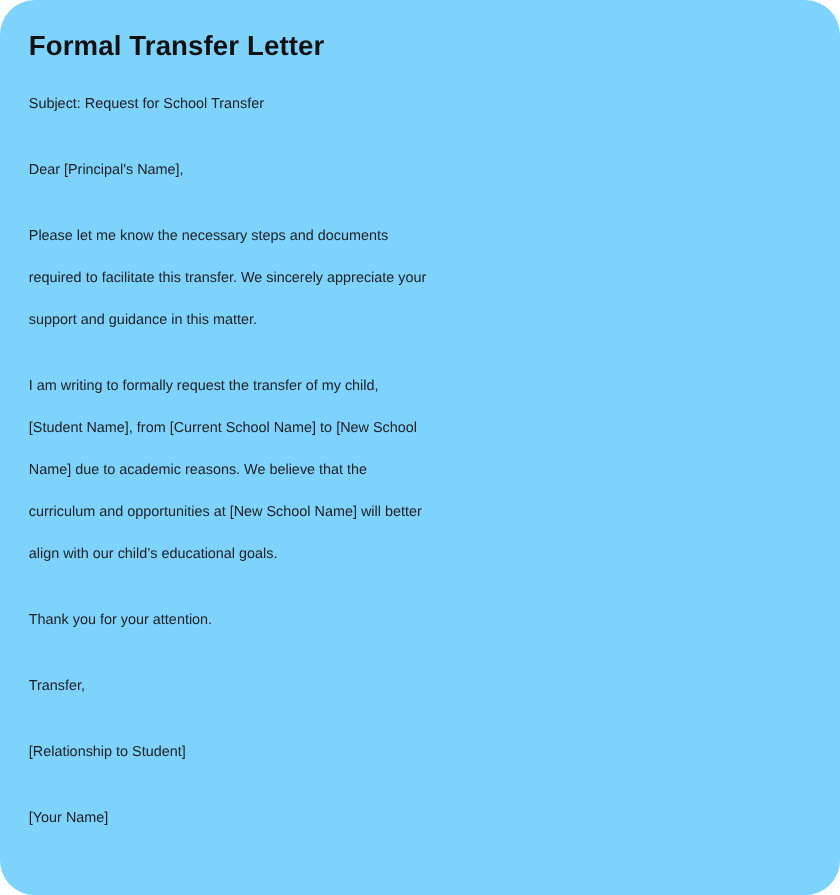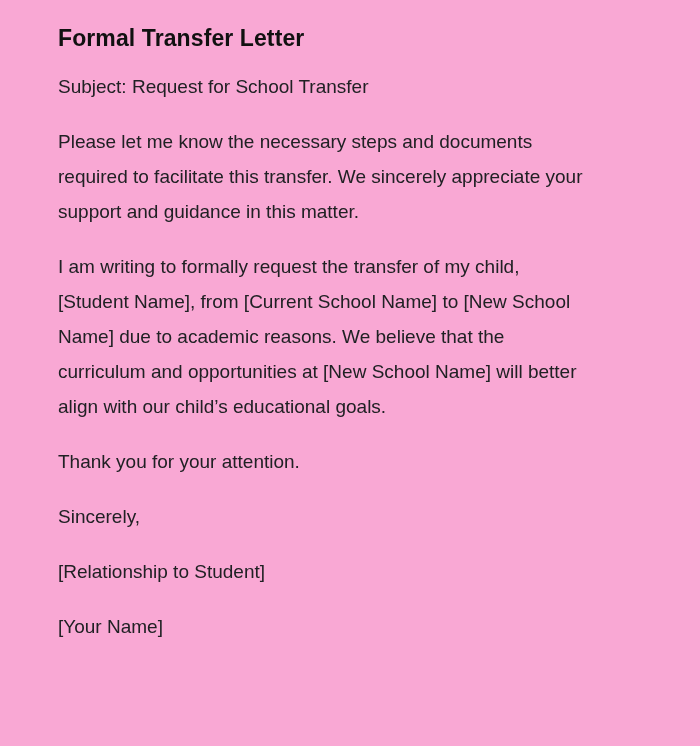--- a/index.html
+++ b/index.html
@@ -4,61 +4,63 @@
 <style>
   html, body {
     margin: 0;
     padding: 0;
     background: #ffffff;
   }
   .page {
     width: 700px;
     height: 746px;
     box-sizing: border-box;
-    background: #f9a8d4;
-    padding: 25px 40px 0 58px;
+    background: #7dd3fc;
+    padding: 25px 40px 0 24px;
     font-family: "Liberation Sans", sans-serif;
     overflow: hidden;
+    border-radius: 29px;
   }
   .doc-title {
     margin: 0 0 13px 0;
     font-size: 23px;
     line-height: 1.2;
     font-weight: 700;
     color: #111111;
     letter-spacing: 0.1px;
   }
   .doc-par {
     margin: 16px 0 20px 0;
-    font-size: 19px;
+    font-size: 12px;
     line-height: 35px;
     color: #202124;
     white-space: pre-line;   
     max-width: 625px;
   }
 </style>
 </head>
 <body>
 
 <div class="page">
   <h1 class="doc-title">Formal Transfer Letter</h1>
 
   <p class="doc-par">Subject: Request for School Transfer</p>
 
+  <p class="doc-par">Dear [Principal's Name],</p>
 
   <p class="doc-par">Please let me know the necessary steps and documents
 required to facilitate this transfer. We sincerely appreciate your
 support and guidance in this matter.</p>
 
   <p class="doc-par">I am writing to formally request the transfer of my child,
 [Student Name], from [Current School Name] to [New School
 Name] due to academic reasons. We believe that the
 curriculum and opportunities at [New School Name] will better
 align with our child’s educational goals.</p>
 
   <p class="doc-par">Thank you for your attention.</p>
 
-  <p class="doc-par">Sincerely,</p>
+  <p class="doc-par">Transfer,</p>
 
   <p class="doc-par">[Relationship to Student]</p>
 
   <p class="doc-par">[Your Name]</p>
 </div>
 
 </body></html>

